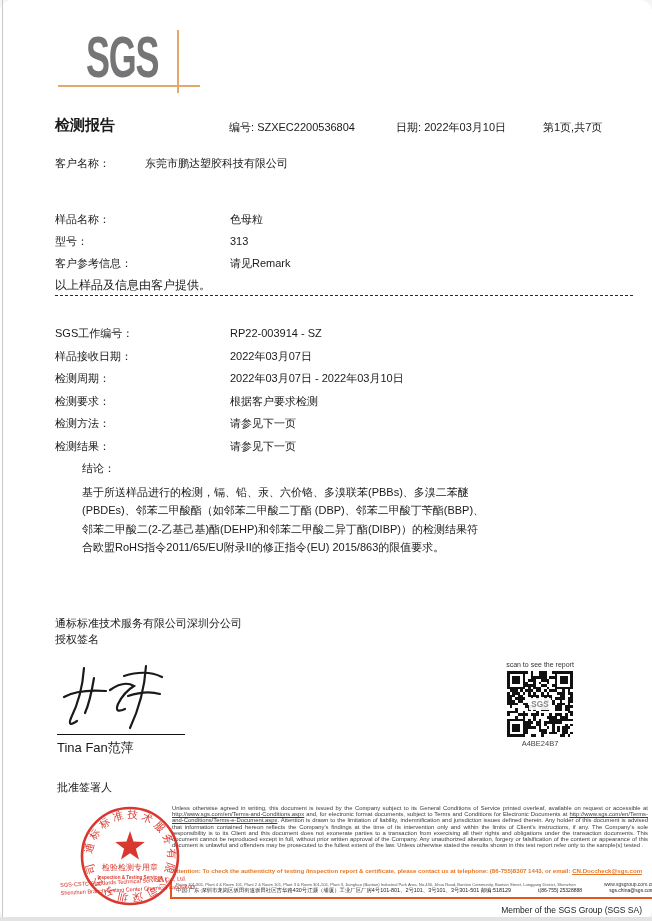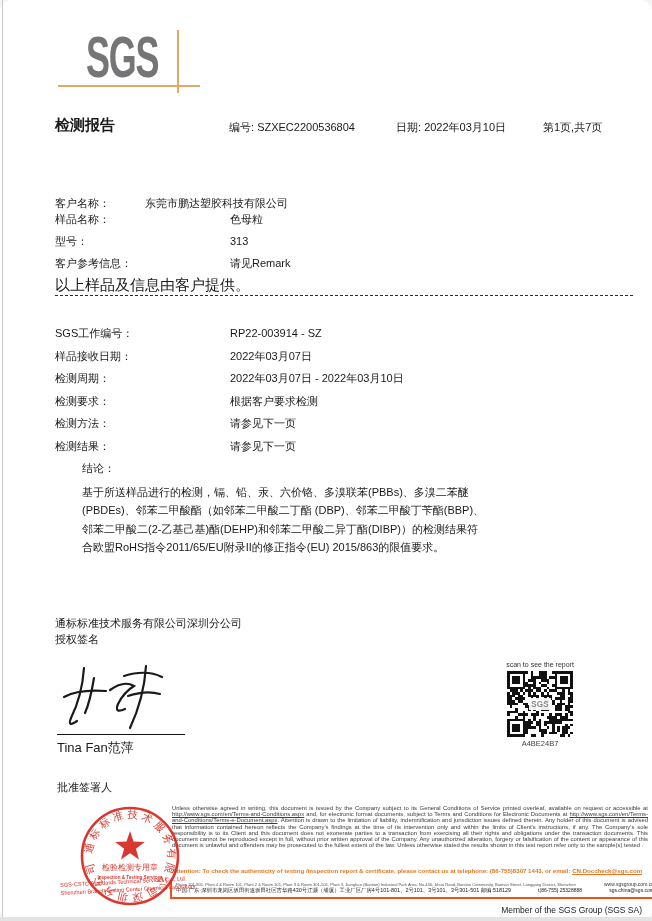--- a/index.html
+++ b/index.html
@@ -18,25 +18,25 @@
   
   .doc-title{left:55px;top:116px;font-size:15px;font-weight:bold;}
   .hdr{top:120px;font-size:11px;}
   .hdr-no{left:229px;}
   .hdr-date{left:396px;}
   .hdr-page{left:543px;}
   
   .row{white-space:nowrap;font-size:11px;line-height:22px;}
   .lbl{display:inline-block;vertical-align:top;}
   .client-block{left:55px;top:152px;}
-  .client-block .row{line-height:23px;margin-top:40px;}
+  .client-block .row{line-height:23px;}
   .client-block .lbl{width:90px;}
   .sample-block{left:55px;top:208px;}
   .sample-block .lbl{width:175px;}
-  .sample-note{font-size:15px;line-height:22px;font-family:Liberation Serif, serif;}
+  .sample-note{font-size:12px;line-height:22px;font-family:Liberation Serif, serif;}
   .dashline{left:55px;top:295px;width:578px;border-top:1.5px dashed #2a2a2a;height:0;}
   .details-block{left:55px;top:322px;}
   .details-block .row{line-height:22.5px;}
   .details-block .lbl{width:175px;}
   .row.conclusion{white-space:normal;margin-left:27px;}
   .row.conclusion .val{display:inline-block;width:405px;line-height:18.5px;
                        vertical-align:top;padding-top:3px;white-space:normal;}
   
   .sign-company{left:55px;top:616px;font-size:11px;line-height:15.5px;}
   .sig-svg{left:58px;top:656px;}

